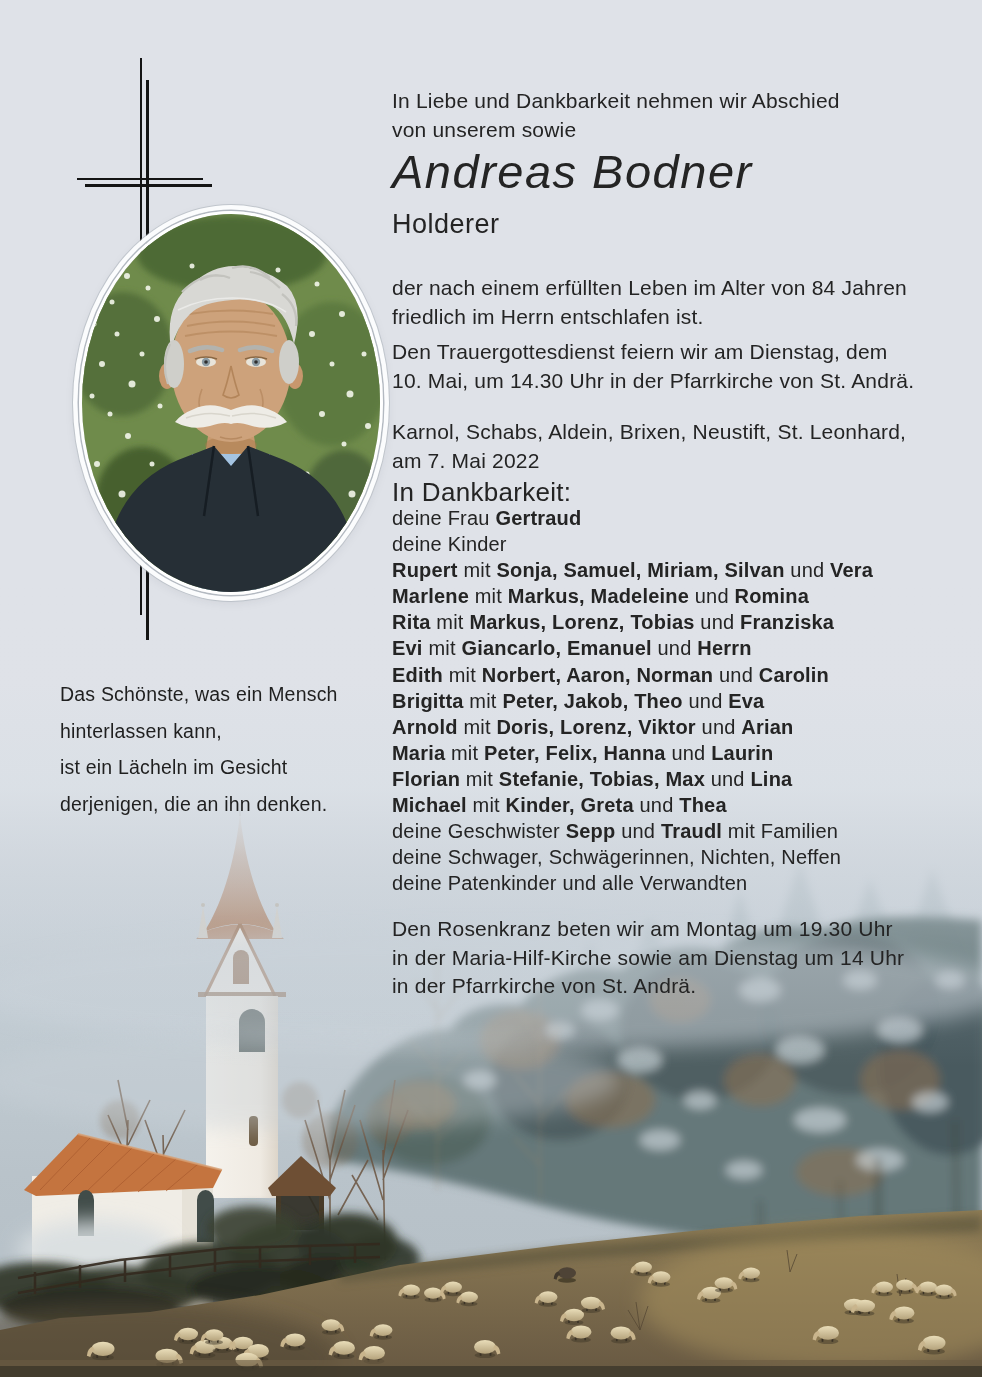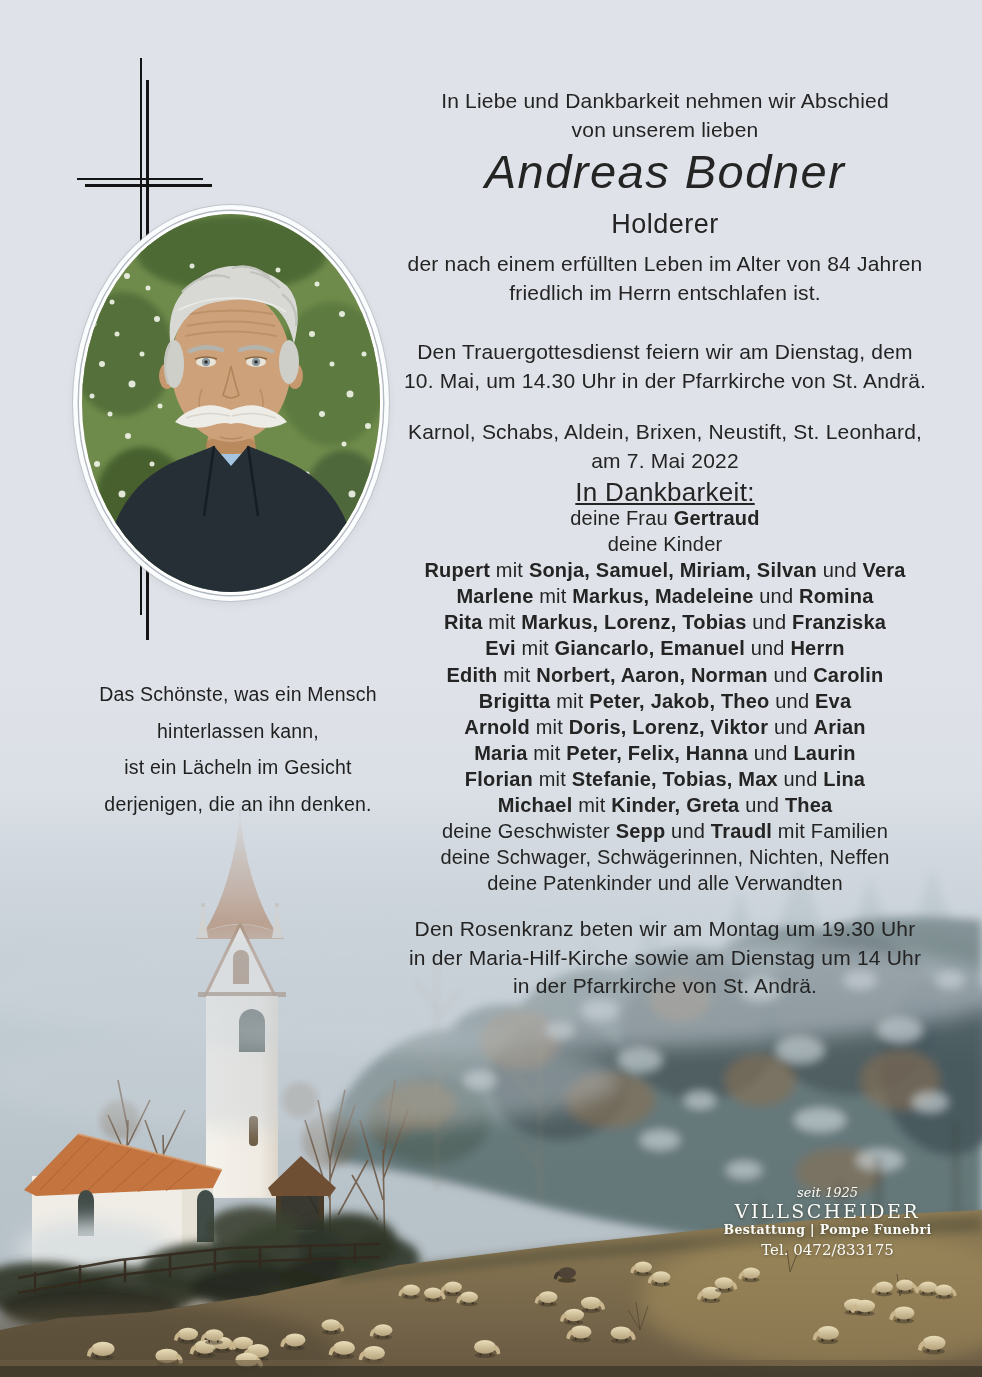--- a/index.html
+++ b/index.html
@@ -11,28 +11,28 @@
   .cv-thin{left:140px;top:58px;width:1.5px;height:557px;}
   .cv-thick{left:145.5px;top:80px;width:3px;height:560px;}
   .ch-thin{left:77px;top:178px;width:126px;height:1.5px;}
   .ch-thick{left:85px;top:184px;width:127px;height:3px;}
   
   .oval{position:absolute;left:79px;top:211px;width:298px;height:378px;border-radius:50%;
         overflow:hidden;border:3px solid #ffffff;z-index:2;
         box-shadow:0 0 0 1.5px #b3b9c1,0 0 0 6px #fbfcfd,0 0 0 7px rgba(170,176,184,.55),0 3px 14px rgba(40,45,60,.18);}
   .oval svg{display:block;width:298px;height:378px;}
   
-  .col{position:absolute;left:392px;width:546px;text-align:center;z-index:3;}
+  .col{position:absolute;left:392px;width:546px;text-align:left;z-index:3;}
   .t{font-size:21px;line-height:28.5px;letter-spacing:.2px;}
   .name{font-size:47px;font-style:italic;font-weight:400;letter-spacing:1.5px;line-height:1.1;}
   .byname{font-size:27px;letter-spacing:.5px;}
-  .grat-head{font-size:26px;letter-spacing:.3px;text-decoration:underline;}
+  .grat-head{font-size:26px;letter-spacing:.3px;}
   .grat{font-size:20px;line-height:26.1px;letter-spacing:.2px;}
   .grat .bseg{font-weight:700;}
-  .quote{position:absolute;left:60px;top:676px;width:356px;text-align:center;z-index:3;
+  .quote{position:absolute;left:60px;top:676px;width:356px;text-align:left;z-index:3;
          font-size:19.5px;line-height:36.5px;color:#1f1f1f;letter-spacing:.2px;}
   
   .logo{position:absolute;left:700px;top:1185px;width:255px;text-align:center;z-index:3;
         color:#fbfbf8;font-family:"DejaVu Serif","Liberation Serif",serif;
         text-shadow:0 1px 3px rgba(45,45,35,.55);}
   .logo .since{font-size:13px;font-style:italic;line-height:15px;}
   .logo .fname{font-size:19px;letter-spacing:2.5px;line-height:22px;}
   .logo .sub{font-size:12.5px;font-weight:bold;letter-spacing:.4px;line-height:16px;}
   .logo .phone{font-size:15px;line-height:18px;margin-top:3px;}
 </style>
@@ -402,27 +402,27 @@
 
   <div class="quote">
     <div>Das Schönste, was ein Mensch</div>
     <div>hinterlassen kann,</div>
     <div>ist ein Lächeln im Gesicht</div>
     <div>derjenigen, die an ihn denken.</div>
   </div>
 
   <div class="col t" style="top:87px">
     <div>In Liebe und Dankbarkeit nehmen wir Abschied</div>
-    <div>von unserem lieben</div>
+    <div>von unserem sowie</div>
   </div>
 
   <div class="col name" style="top:146px">Andreas Bodner</div>
   <div class="col byname" style="top:209px">Holderer</div>
 
-  <div class="col t" style="top:250px">
+  <div class="col t" style="top:274px">
     <div>der nach einem erfüllten Leben im Alter von 84 Jahren</div>
     <div>friedlich im Herrn entschlafen ist.</div>
   </div>
 
   <div class="col t" style="top:338px">
     <div>Den Trauergottesdienst feiern wir am Dienstag, dem</div>
     <div>10. Mai, um 14.30 Uhr in der Pfarrkirche von St. Andrä.</div>
   </div>
 
   <div class="col t" style="top:418px">
@@ -449,20 +449,14 @@
       <div><span>deine Schwager, Schwägerinnen, Nichten, Neffen</span></div>
       <div><span>deine Patenkinder und alle Verwandten</span></div>
     </div>
 
   <div class="col t" style="top:915px">
     <div>Den Rosenkranz beten wir am Montag um 19.30 Uhr</div>
     <div>in der Maria-Hilf-Kirche sowie am Dienstag um 14 Uhr</div>
     <div>in der Pfarrkirche von St. Andrä.</div>
   </div>
 
-  <div class="logo">
-    <div class="since">seit 1925</div>
-    <div class="fname">VILLSCHEIDER</div>
-    <div class="sub">Bestattung | Pompe Funebri</div>
-    <div class="phone">Tel. 0472/833175</div>
-  </div>
 
 </div>
 
 </body></html>

